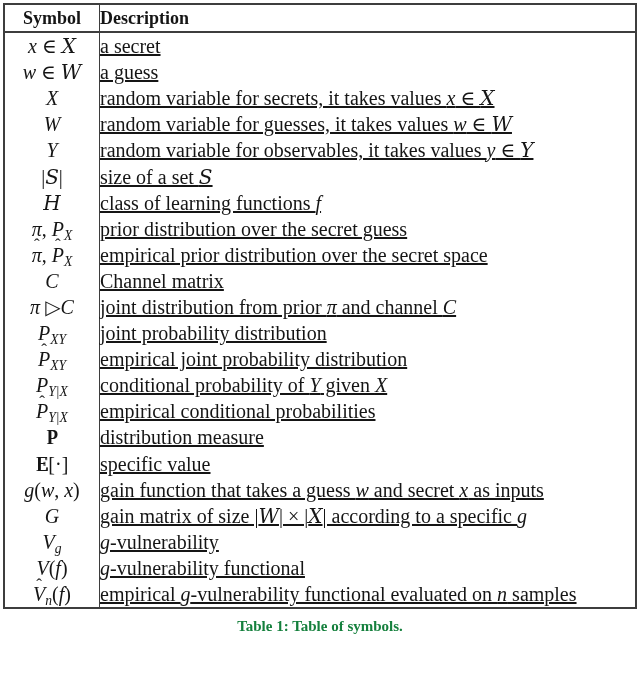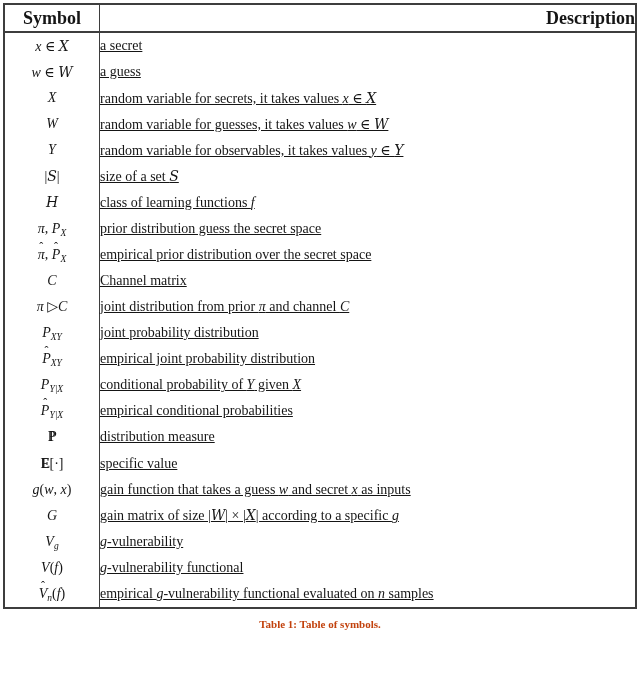--- a/index.html
+++ b/index.html
@@ -32,30 +32,30 @@
     padding: 0;
     vertical-align: middle;
     white-space: nowrap;
     overflow: visible;
   }
   thead th {
     height: 26px;
     font-size: 18px;
     font-weight: bold;
     border-bottom: 2px solid #3d3d3d;
-    text-align: right;
+    text-align: left;
   }
   th.col-sym, td.sym {
     width: 94px;
     border-right: 1.6px solid #3d3d3d;
     text-align: center;
   }
   tbody td {
     height: 26.1px;
-    font-size: 14px;
+    font-size: 20px;
     line-height: 1;
     margin-left: 20px;
   }
   td.desc {
     padding-left: 11px;
     text-align: left;
     text-decoration: underline;
   }
   
   i { font-style: italic; }
@@ -83,23 +83,23 @@
     line-height: 1;
   }
   .bb {
     
     text-shadow: 1.1px 0 0 currentColor;
     letter-spacing: 0.5px;
   }
   .caption {
     margin-top: 9px;
     text-align: center;
-    font-size: 11px;
+    font-size: 15px;
     font-weight: bold;
-    color: #c2410c;
+    color: #15803d;
   }
 </style>
 </head>
 <body>
 
 <div class="page">
   <table class="symbols-table">
     <thead>
       <tr>
         <th class="col-sym">Symbol</th>
@@ -130,21 +130,21 @@
         <tr>
           <td class="sym">|<i class="cal">S</i>|</td>
           <td class="desc">size of a set <i class="cal">S</i></td>
         </tr>
         <tr>
           <td class="sym"><i class="cal">H</i></td>
           <td class="desc">class of learning functions <i>f</i></td>
         </tr>
         <tr>
           <td class="sym"><i>π</i>, <i>P</i><sub>X</sub></td>
-          <td class="desc">prior distribution guess the secret space</td>
+          <td class="desc">prior distribution over the secret guess</td>
         </tr>
         <tr>
           <td class="sym"><span class="hat"><i>π</i><span class="hatmark">ˆ</span></span>, <span class="hat"><i>P</i><span class="hatmark">ˆ</span></span><sub>X</sub></td>
           <td class="desc">empirical prior distribution over the secret space</td>
         </tr>
         <tr>
           <td class="sym"><i>C</i></td>
           <td class="desc">Channel matrix</td>
         </tr>
         <tr>

